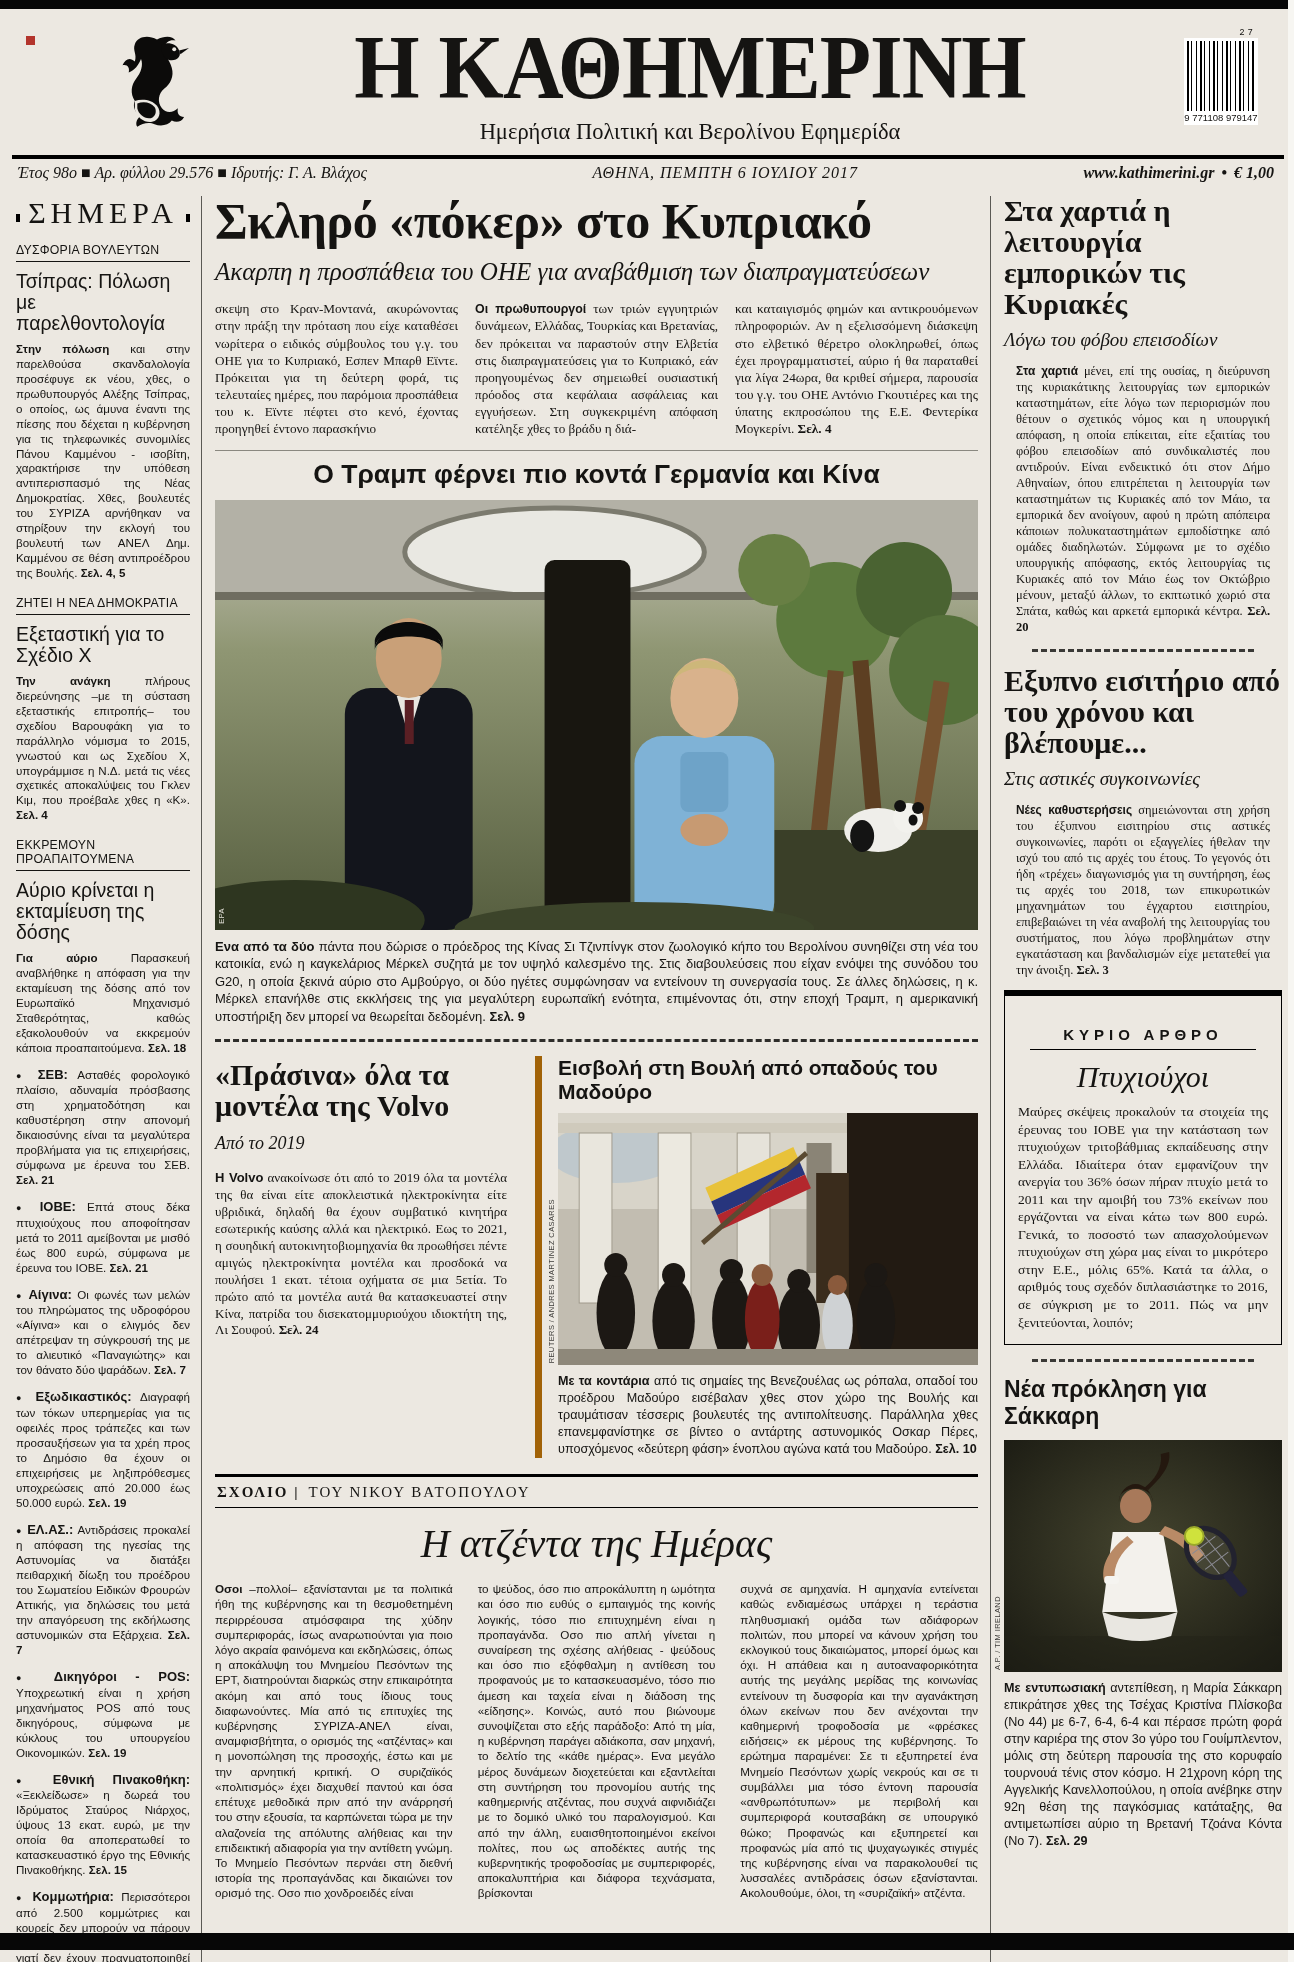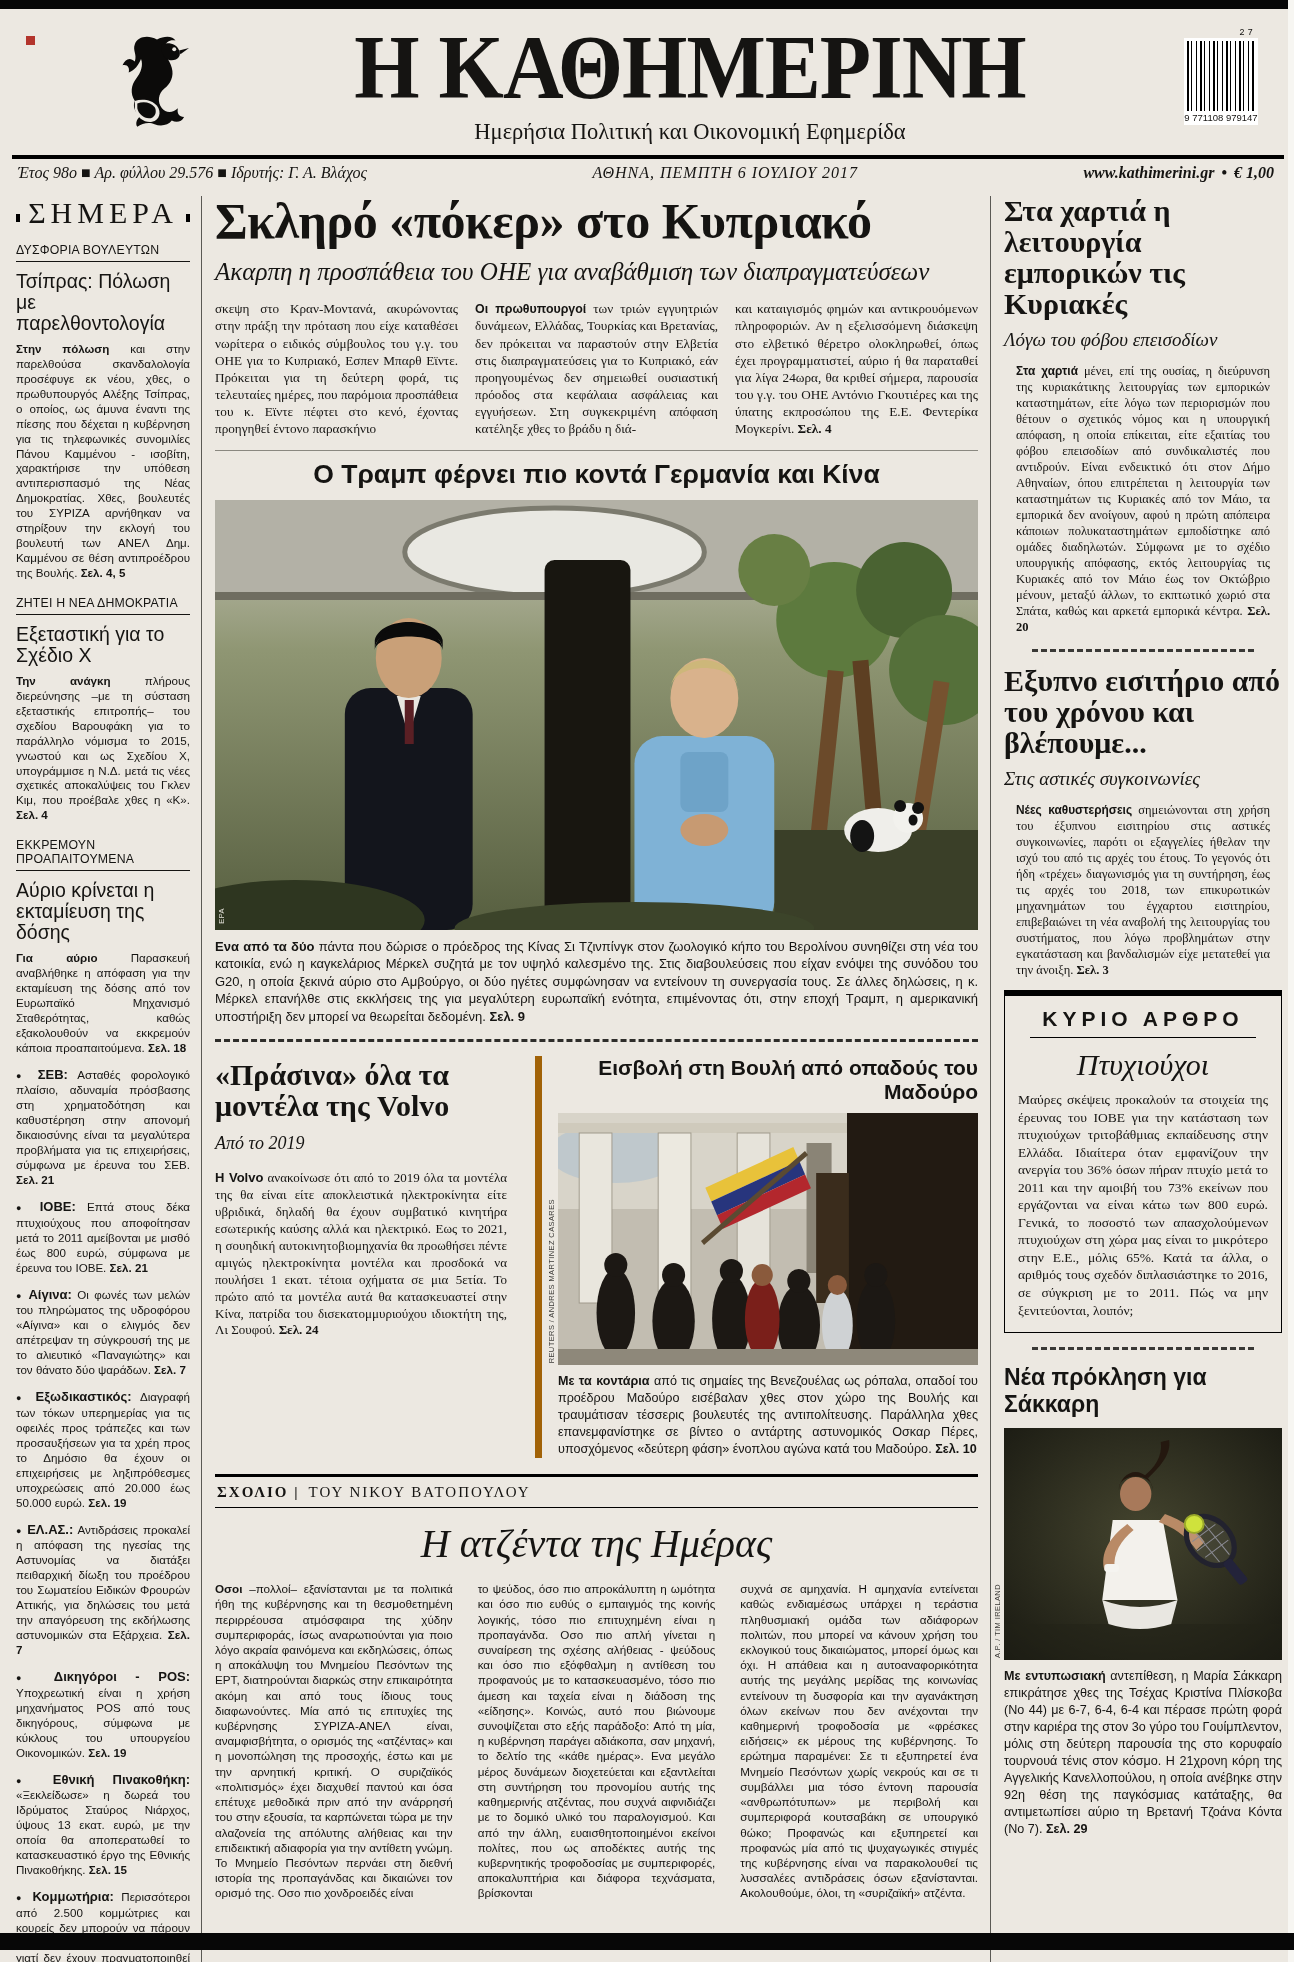--- a/index.html
+++ b/index.html
@@ -68,43 +68,43 @@
   .dashes{border-top:3px dashed #2e2d2a;margin:14px 0;}
 
   
   .mid-band{display:flex;margin-top:0;}
   .volvo{width:292px;flex:0 0 auto;border-right:7px solid #a16207;padding-right:28px;}
   .volvo h2{font-size:30px;font-weight:bold;line-height:1.02;margin:4px 0 12px;}
   .volvo .sub{font-style:italic;font-size:18px;margin:0 0 16px;}
   .volvo p{font-size:13px;line-height:1.3;text-align:justify;margin:0;}
   .volvo .lead, .maduro .clead{font-family:"Liberation Sans",sans-serif;font-weight:bold;}
   .maduro{flex:1;padding-left:16px;min-width:0;}
-  .maduro h2{font-family:"Liberation Sans",sans-serif;font-weight:700;font-size:21px;margin:0 0 9px;text-align:right;}
+  .maduro h2{font-family:"Liberation Sans",sans-serif;font-weight:700;font-size:21px;margin:0 0 9px;}
   .maduro .caption{font-size:12.6px;}
 
   
   .sxolio{margin-top:16px;border-top:3.5px solid #000;}
   .sx-head{display:flex;align-items:baseline;gap:9px;padding:7px 2px 6px;border-bottom:1.5px solid #000;
            font-size:15px;letter-spacing:2px;}
   .sx-head .k{font-weight:bold;}
   .sx-head .k::after{content:" |";font-weight:bold;}
   .sx-title{font-style:italic;font-size:40px;text-align:center;margin:12px 0 14px;font-weight:normal;}
   .sx-cols{display:flex;gap:25px;font-family:"Liberation Sans",sans-serif;}
   .sx-cols p{flex:1;font-size:11.7px;line-height:1.3;text-align:justify;margin:0;}
   .sx-cols .lead{font-weight:bold;}
 
   
   .r-art h2{font-size:30px;line-height:1.03;font-weight:bold;margin:0 0 9px;}
   .r-art .sub{font-style:italic;font-size:19px;margin:0 0 10px;font-weight:normal;}
   .r-art p.body{font-size:12.5px;line-height:1.28;text-align:justify;margin:12px;}
   .r-art .lead{font-family:"Liberation Sans",sans-serif;font-size:11.9px;font-weight:bold;}
   .r-dashes{border-top:3px dashed #3a3936;margin:14px 28px;}
   .editorial{border:1.5px solid #000;border-top:6px solid #000;padding:10px 13px 13px;margin-top:2px;}
-  .ed-head{font-family:"Liberation Sans",sans-serif;font-weight:bold;letter-spacing:5px;font-size:21px;
-           text-align:center;padding-bottom:6px;border-bottom:1px solid #000;margin:1px 12px 10px;}
+  .ed-head{font-family:"Liberation Sans",sans-serif;font-weight:bold;letter-spacing:5px;font-size:15px;
+           text-align:center;padding-bottom:6px;border-bottom:1px solid #000;margin:20px 12px 10px;}
   .ed-title{font-style:italic;font-size:30px;text-align:center;margin:0 0 9px;font-weight:normal;}
   .editorial p{font-size:13.5px;line-height:1.3;text-align:justify;margin:0;}
   .tennis h2{font-family:"Liberation Sans",sans-serif;font-weight:700;font-size:23px;margin:12px 0 10px;}
   .tennis .caption{font-size:12.6px;}
   .tennis .clead{font-family:"Liberation Sans",sans-serif;font-weight:bold;}
 </style>
 </head>
 <body>
 
 <div class="page">
@@ -120,21 +120,21 @@
           <path d="M34 10 C40 8 46 10 48 15 C50 19 47 23 42 23 C38 23 35 20 34 16 Z"></path>
           <circle cx="44" cy="14" r="1.6" fill="#ece8e1"></circle>
           <path d="M48 15 L56 13 L49 18 Z"></path>
           <path d="M12 56 C18 54 26 55 30 60 C34 65 32 72 26 73 C20 74 14 70 12 63 Z" fill="#ece8e1"></path>
           <path d="M14 58 C19 56 25 57 28 61 C30 64 29 69 25 70 C20 71 15 67 14 62 Z"></path>
         </g>
       </svg>
     </div>
     <div class="mast-center">
       <div class="paper-title">Η ΚΑΘΗΜΕΡΙΝΗ</div>
-      <div class="paper-subtitle">Ημερήσια Πολιτική και Οικονομική Εφημερίδα</div>
+      <div class="paper-subtitle">Ημερήσια Πολιτική και Βερολίνου Εφημερίδα</div>
     </div>
     <div class="barcode-box">
       <div class="barcode-top">27</div>
       <div class="barcode-bars"></div>
       <div class="barcode-num">9 771108 979147</div>
     </div>
   </div>
 
   <div class="dateline">
     <span>Έτος 98ο  ■  Αρ. φύλλου 29.576  ■  Ιδρυτής: Γ. Α. Βλάχος</span>

